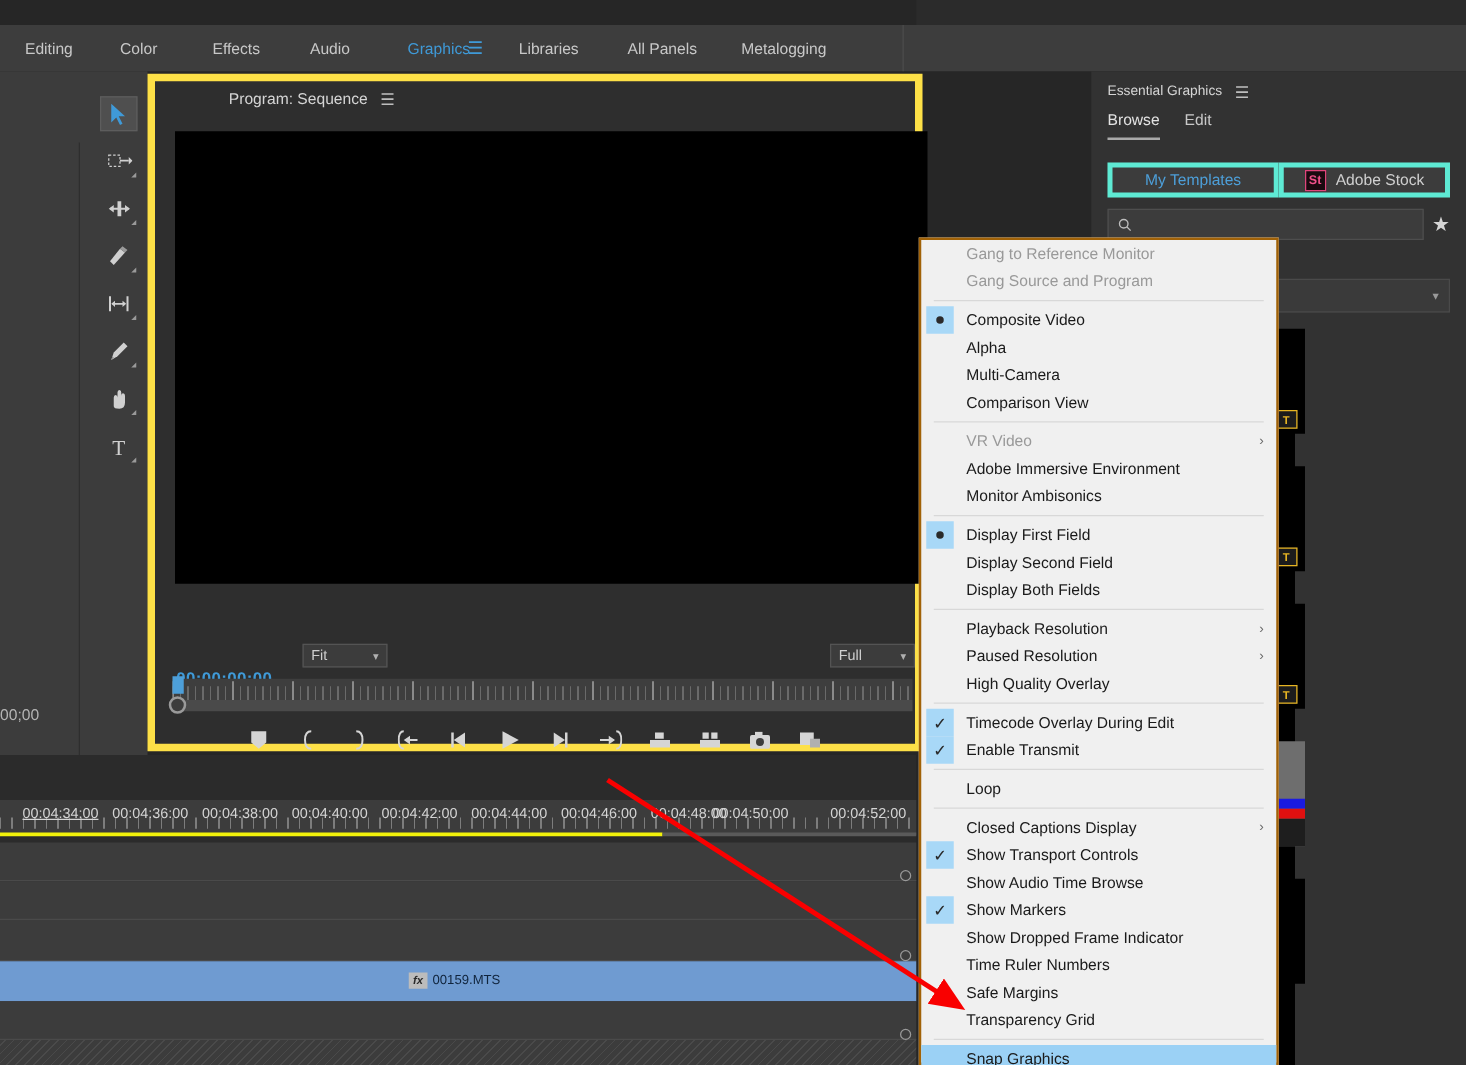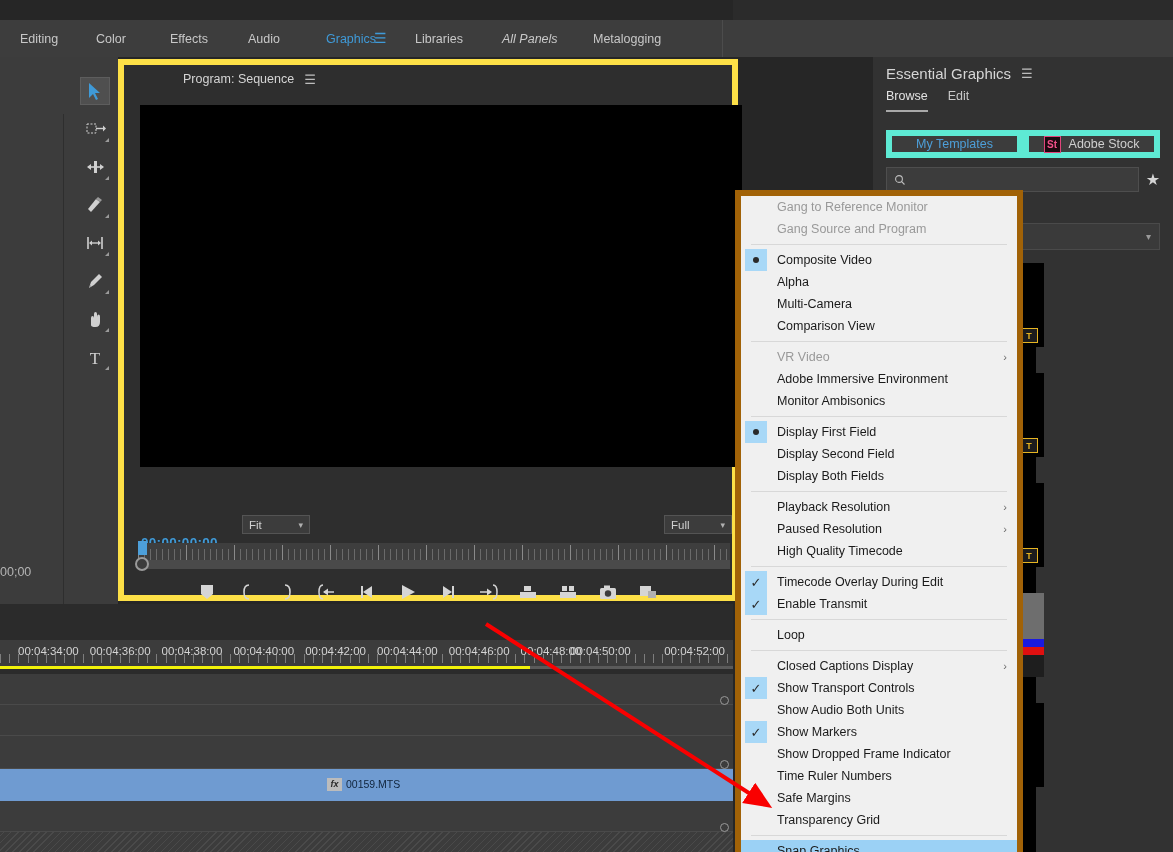--- a/index.html
+++ b/index.html
@@ -103,26 +103,26 @@
   .clip { position: absolute; display: flex; align-items: center; font-size: 10.5px; }
   .fx-badge { width: 15px; height: 13px; display: flex; align-items: center; justify-content: center;
     font-size: 9px; font-style: italic; font-weight: bold; margin: 0 4px; }
   .fx-grey { background: #bcbcbc; color: #2a2a2a; }
   .tl-dot { position:absolute; right: 4px; width: 9px; height: 9px; border:1px solid #9a9a9a;
     border-radius:50%; background:#3c3c3c;}
 
   
   .egp { position: absolute; left: 873px; top: 57px; width: 300px; height: 795px; background: #323232; }
   .egp-head { height: 32px; display: flex; align-items: center; padding-left: 13px; gap: 10px; }
-  .egp-title { font-size: 15px; color: #d5d5d5; }
+  .egp-title { font-size: 11px; color: #d5d5d5; }
   .egp-tabs { display: flex; gap: 20px; padding-left: 13px; height: 30px; align-items: flex-start;}
   .egp-tab { font-size: 12.5px; color: #c8c8c8; padding-bottom: 7px; }
   .egp-tab.active { border-bottom: 2px solid #a9a9a9; color: #e2e2e2; }
   .egp-segs { display: flex; margin: 11px 13px 0 13px; height: 28px; }
-  .seg { flex: 1; background: #3c3c3c; border: 6px solid #5eead4; display: flex;
+  .seg { flex: 1; background: #3c3c3c; border: 4px solid #5eead4; display: flex;
     align-items: center; justify-content: center; gap: 8px; font-size: 12.5px; color: #cfcfcf; }
   .seg.active { color: #4d9fd9; }
   .st-badge { width: 17px; height: 17px; background: #1a0a10; border: 1px solid #e0457b;
      color: #f0508a; font-size: 10px; font-weight: bold; display: flex;
      align-items: center; justify-content: center; }
   .egp-search { display: flex; align-items: center; margin: 9px 13px 0 13px; height: 25px; }
   .searchbox { flex: 1; background: #3c3c3c; border: 1px solid #4e4e4e; height: 25px;
      display: flex; align-items: center; padding: 0 7px; }
   .star { color: #d5d5d5; font-size: 16px; margin-left: 7px; }
   .egp-filterlabel { font-size: 12px; color: #bdbdbd; margin: 11px 0 0 13px; }
@@ -131,21 +131,21 @@
   .egp-select .cv { margin-left: auto; font-size: 10px; color: #9a9a9a; }
   .tmpl-grid { position: absolute; left: 13px; top: 263px; width: 290px; }
   .tmpl { margin-bottom: 10px; position: relative; }
   .tmpl-thumb { width: 150px; height: 84px; background: #000; position: relative; overflow:hidden;
     display:flex; align-items:center; justify-content:center; }
   .tmpl-name { font-size: 12px; color: #cacaca; margin-top: 5px; }
 
   
   .ctx {
     position: absolute; left: 735px; top: 190px; width: 288px; height: 662px;
-    background: #f0f0f0; border: 6px solid #a16207; font-size: 12.5px; color: #1a1a1a;
+    background: #f0f0f0; border: 2px solid #a16207; font-size: 12.5px; color: #1a1a1a;
   }
   .ctx-item { height: 22px; display: flex; align-items: center; position: relative; }
   .ctx-label { margin-left: 36px; white-space: nowrap; }
   .ctx-item.disabled .ctx-label { color: #999; }
   .ctx-item.sel { background: #9bd1f5; }
   .ctx-sep { height: 1px; background: #d8d8d8; margin: 4px 10px; }
   .ctx-mark { position: absolute; left: 4px; top: 0px; width: 22px; height: 22px;
     background: #a8d8f7; display: flex; align-items: center; justify-content: center; }
   .ctx-radio { width: 6px; height: 6px; border-radius: 50%; background: #2a2a2a; }
   .ctx-check { font-size: 13px; color: #2a2a2a; line-height: 1; }
@@ -163,21 +163,21 @@
   <div class="topstrip-right"></div>
 
   <div class="workspace-bar" id="ws-bar">
       <div class="ws-tab" style="position: absolute; left: 10px;">Editing</div>
       <div class="ws-tab" style="position: absolute; left: 86px;">Color</div>
       <div class="ws-tab" style="position: absolute; left: 160px;">Effects</div>
       <div class="ws-tab" style="position: absolute; left: 238px;">Audio</div>
       <div class="ws-tab active" style="position: absolute; left: 316px;">Graphics</div>
       <div class="ws-hamb" style="position: absolute; left: 368px; top: 10px;">☰</div>
       <div class="ws-tab" style="position: absolute; left: 405px;">Libraries</div>
-      <div class="ws-tab" style="position: absolute; left: 492px; font-style: italic;">All Panels</div>
+      <div class="ws-tab" style="position: absolute; left: 492px;">All Panels</div>
       <div class="ws-tab" style="position: absolute; left: 583px;">Metalogging</div>
       <div class="ws-gap" style="position: absolute; left: 712px; top: 0px;"></div>
     </div>
 
   <div class="leftpane">
     <div class="lp-tc">00;00</div>
     <div class="lp-plus">+</div>
     <div class="lp-div"></div>
   </div>
 
@@ -341,21 +341,21 @@
             <rect x="2" y="3" width="11" height="10" fill="#d5d5d5"></rect>
             <rect x="10" y="8" width="8" height="7" fill="#b0b0b0"></rect>
           </svg>
         </div>
       </div>
   </div>
 
   <div class="timeline">
     <div class="tl-ruler" id="tl-ruler">
       <div class="tl-tickrow"></div>
-    <div class="tl-label" style="left: 18px;">00:04:34:00</div>
+    <div class="tl-label" style="left: 18px; text-decoration: underline;">00:04:34:00</div>
         <div class="tl-label" style="left: 89.8px;">00:04:36:00</div>
         <div class="tl-label" style="left: 161.6px;">00:04:38:00</div>
         <div class="tl-label" style="left: 233.4px;">00:04:40:00</div>
         <div class="tl-label" style="left: 305.2px; text-align: center;">00:04:42:00</div>
         <div class="tl-label" style="left: 377px;">00:04:44:00</div>
         <div class="tl-label" style="left: 448.8px;">00:04:46:00</div>
         <div class="tl-label" style="left: 520.6px;">00:04:48:00</div>
         <div class="tl-label" style="left: 570px;">00:04:50:00</div>
         <div class="tl-label" style="left: 664.2px;">00:04:52:00</div>
       </div>
@@ -512,21 +512,21 @@
       <div class="ctx-sep"></div>
       <div class="ctx-item">
         <span class="ctx-label">Playback Resolution</span>
         <span class="ctx-arrow">›</span>
       </div>
       <div class="ctx-item">
         <span class="ctx-label">Paused Resolution</span>
         <span class="ctx-arrow">›</span>
       </div>
       <div class="ctx-item">
-        <span class="ctx-label">High Quality Timecode</span>
+        <span class="ctx-label">High Quality Overlay</span>
       </div>
       <div class="ctx-sep"></div>
       <div class="ctx-item">
         <span class="ctx-mark">
           <span class="ctx-check">✓</span>
         </span>
         <span class="ctx-label">Timecode Overlay During Edit</span>
       </div>
       <div class="ctx-item">
         <span class="ctx-mark">
@@ -543,21 +543,21 @@
         <span class="ctx-label">Closed Captions Display</span>
         <span class="ctx-arrow">›</span>
       </div>
       <div class="ctx-item">
         <span class="ctx-mark">
           <span class="ctx-check">✓</span>
         </span>
         <span class="ctx-label">Show Transport Controls</span>
       </div>
       <div class="ctx-item">
-        <span class="ctx-label">Show Audio Both Units</span>
+        <span class="ctx-label">Show Audio Time Browse</span>
       </div>
       <div class="ctx-item">
         <span class="ctx-mark">
           <span class="ctx-check">✓</span>
         </span>
         <span class="ctx-label">Show Markers</span>
       </div>
       <div class="ctx-item">
         <span class="ctx-label">Show Dropped Frame Indicator</span>
       </div>

